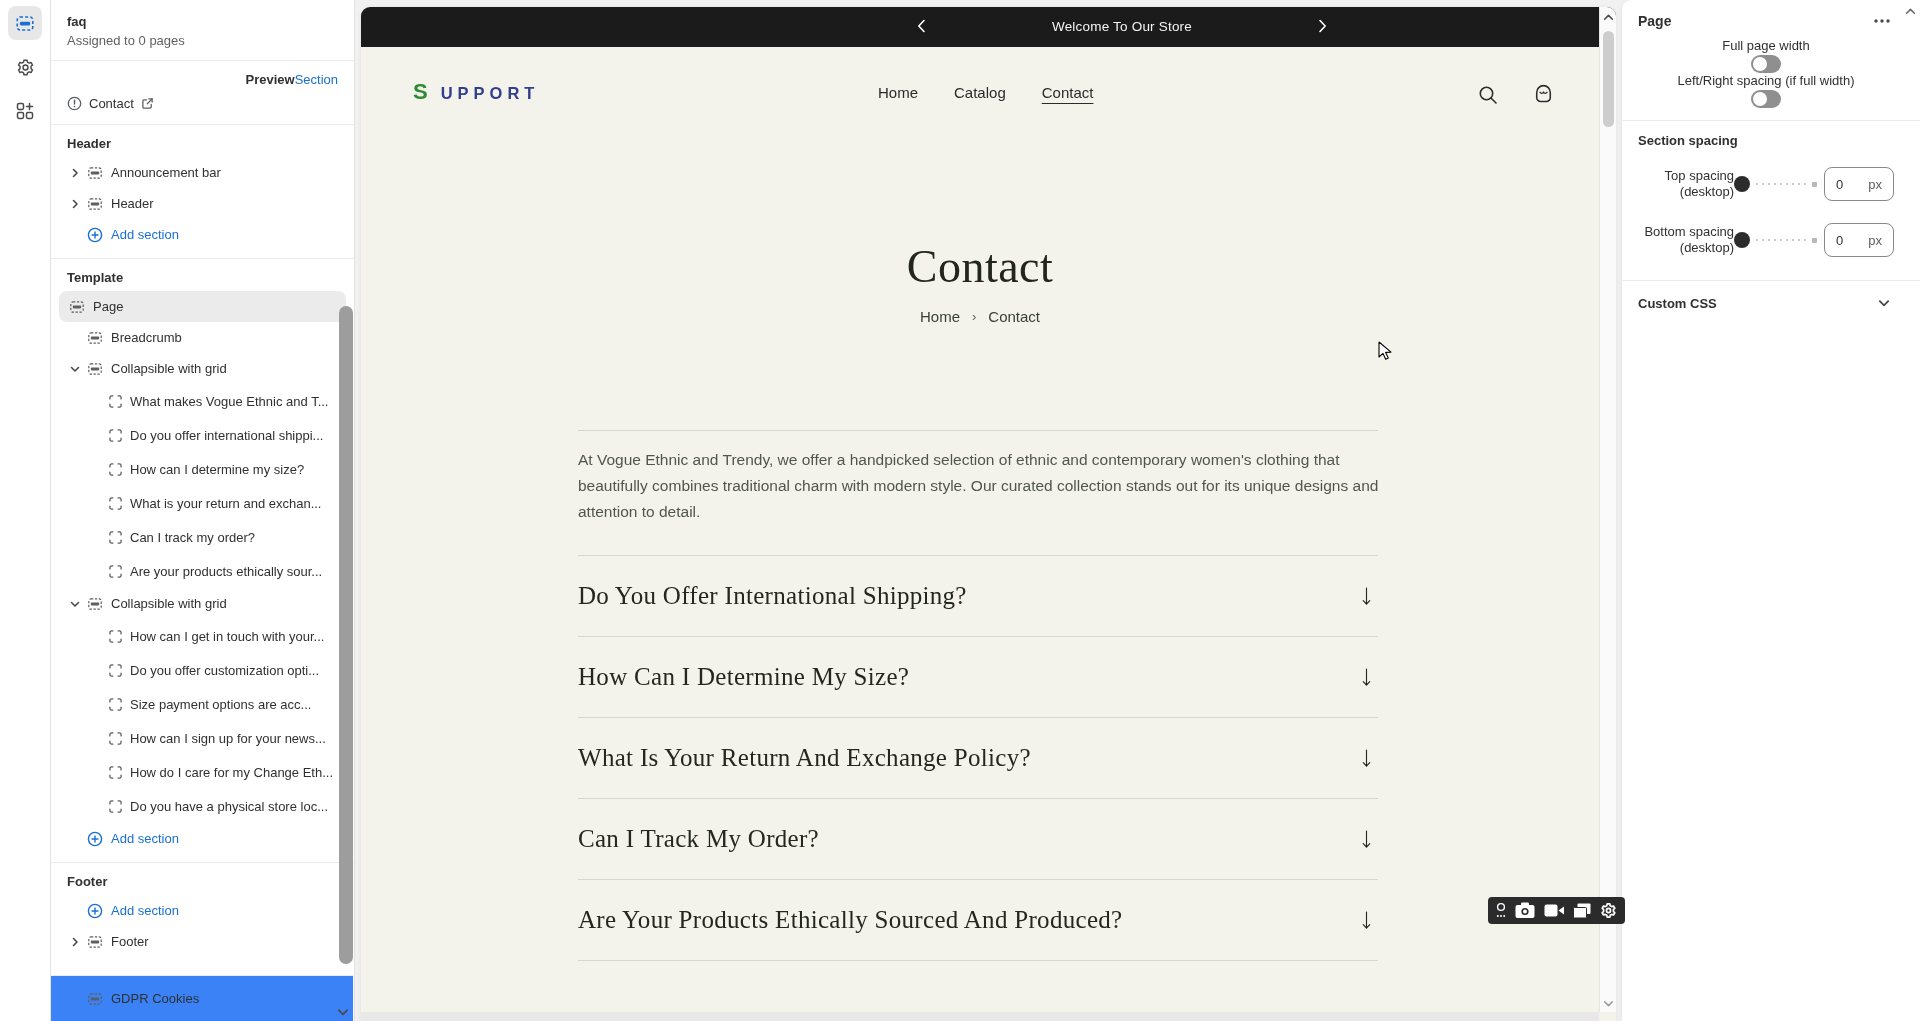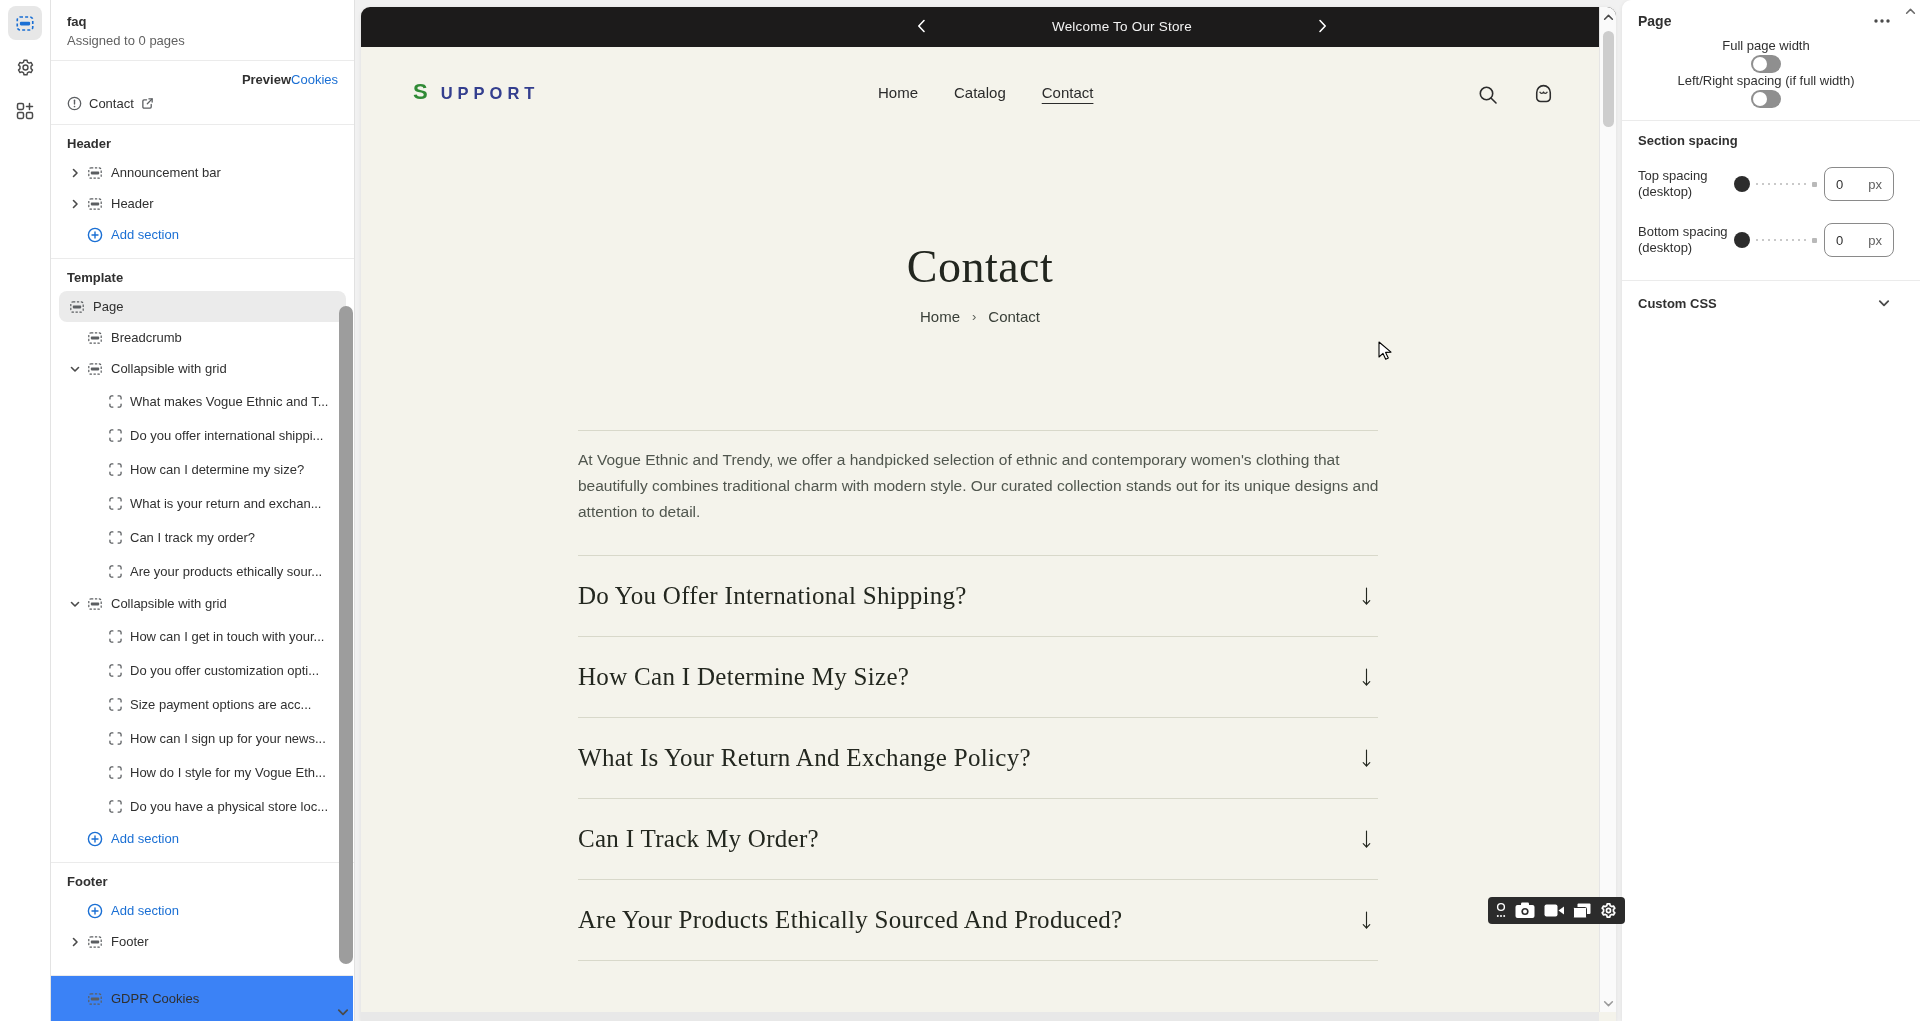--- a/index.html
+++ b/index.html
@@ -101,21 +101,21 @@
   .insp-title { font-weight:700; font-size:14px; }
   .insp-dots { cursor:pointer; }
   .insp-row { display:flex; justify-content:space-between; align-items:center;
               height:35px; padding:0 26px 0 16px;flex-direction:column; }
   .toggle { width:30px; height:18px; border-radius:9px; background:#8f8f8f; position:relative; cursor:pointer; flex:none; }
   .toggle .knob { position:absolute; left:2px; top:2px; width:14px; height:14px;
                   border-radius:50%; background:#fff; }
   .insp-pad { height:12px; }
   .insp-subhead { padding:12px 16px 8px 16px; font-weight:700; }
   .slider-row { display:flex; align-items:center; padding:6px 26px 6px 16px; height:56px; }
-  .slider-label { width:96px; line-height:16px; }
+  .slider-label { width:96px; line-height:16px;text-align:right; }
   .slider-knob { width:16px; height:16px; border-radius:50%; background:#2c2c2c; flex:none; cursor:pointer; }
   .slider-track { flex:1; height:2px; margin:0 4px 0 6px;
                   background-image:repeating-linear-gradient(90deg,#c9c9c9 0 2px,transparent 2px 6px); }
   .slider-cap { width:5px; height:5px; background:#b9b9b9; border-radius:1px; margin-right:7px; }
   .px-input { width:70px; height:34px; border:1px solid #8a8a8a; border-radius:8px;
               display:flex; justify-content:space-between; align-items:center;
               padding:0 11px; background:#fff; cursor:text; flex:none; }
   .px-unit { color:#616161; }
   .insp-footrow { display:flex; justify-content:space-between; align-items:center;
                   padding:15px 30px 15px 16px; cursor:pointer; }
@@ -163,21 +163,21 @@
 <div class="sidebar">
   <div class="sb-head">
     <div class="sb-title">faq</div>
     <div class="sb-sub">Assigned to 0 pages</div>
   </div>
   <div class="sb-divider"></div>
 
   <div class="sb-preview">
     <div class="sb-preview-row1">
       <span class="sb-preview-label">Preview</span>
-      <span class="sb-link">Cookies</span>
+      <span class="sb-link">Section</span>
     </div>
     <div class="sb-preview-row2">
       <span>
         <svg width="15" height="15" viewBox="0 0 16 16" fill="none">
           <circle cx="8" cy="8" r="6.6" stroke="#5c5f62" stroke-width="1.4"></circle>
           <path d="M8 4.6v4" stroke="#5c5f62" stroke-width="1.5" stroke-linecap="round"></path>
           <circle cx="8" cy="11.2" r="0.9" fill="#5c5f62"></circle>
         </svg>
       </span>
       <span>Contact</span>
@@ -398,21 +398,21 @@
     </div>
     <div class="brow">
       <span class="sicon">
           <svg width="13" height="13" viewBox="0 0 14 14" fill="none" stroke="#5c5f62" stroke-width="1.4" stroke-linecap="round">
             <path d="M1 4.2V2.8A1.8 1.8 0 0 1 2.8 1h1.4"></path>
             <path d="M9.8 1h1.4A1.8 1.8 0 0 1 13 2.8v1.4"></path>
             <path d="M13 9.8v1.4a1.8 1.8 0 0 1-1.8 1.8H9.8"></path>
             <path d="M4.2 13H2.8A1.8 1.8 0 0 1 1 11.2V9.8"></path>
           </svg>
         </span>
-      <span>How do I style for my Vogue Eth...</span>
+      <span>How do I care for my Change Eth...</span>
     </div>
     <div class="brow">
       <span class="sicon">
           <svg width="13" height="13" viewBox="0 0 14 14" fill="none" stroke="#5c5f62" stroke-width="1.4" stroke-linecap="round">
             <path d="M1 4.2V2.8A1.8 1.8 0 0 1 2.8 1h1.4"></path>
             <path d="M9.8 1h1.4A1.8 1.8 0 0 1 13 2.8v1.4"></path>
             <path d="M13 9.8v1.4a1.8 1.8 0 0 1-1.8 1.8H9.8"></path>
             <path d="M4.2 13H2.8A1.8 1.8 0 0 1 1 11.2V9.8"></path>
           </svg>
         </span>

